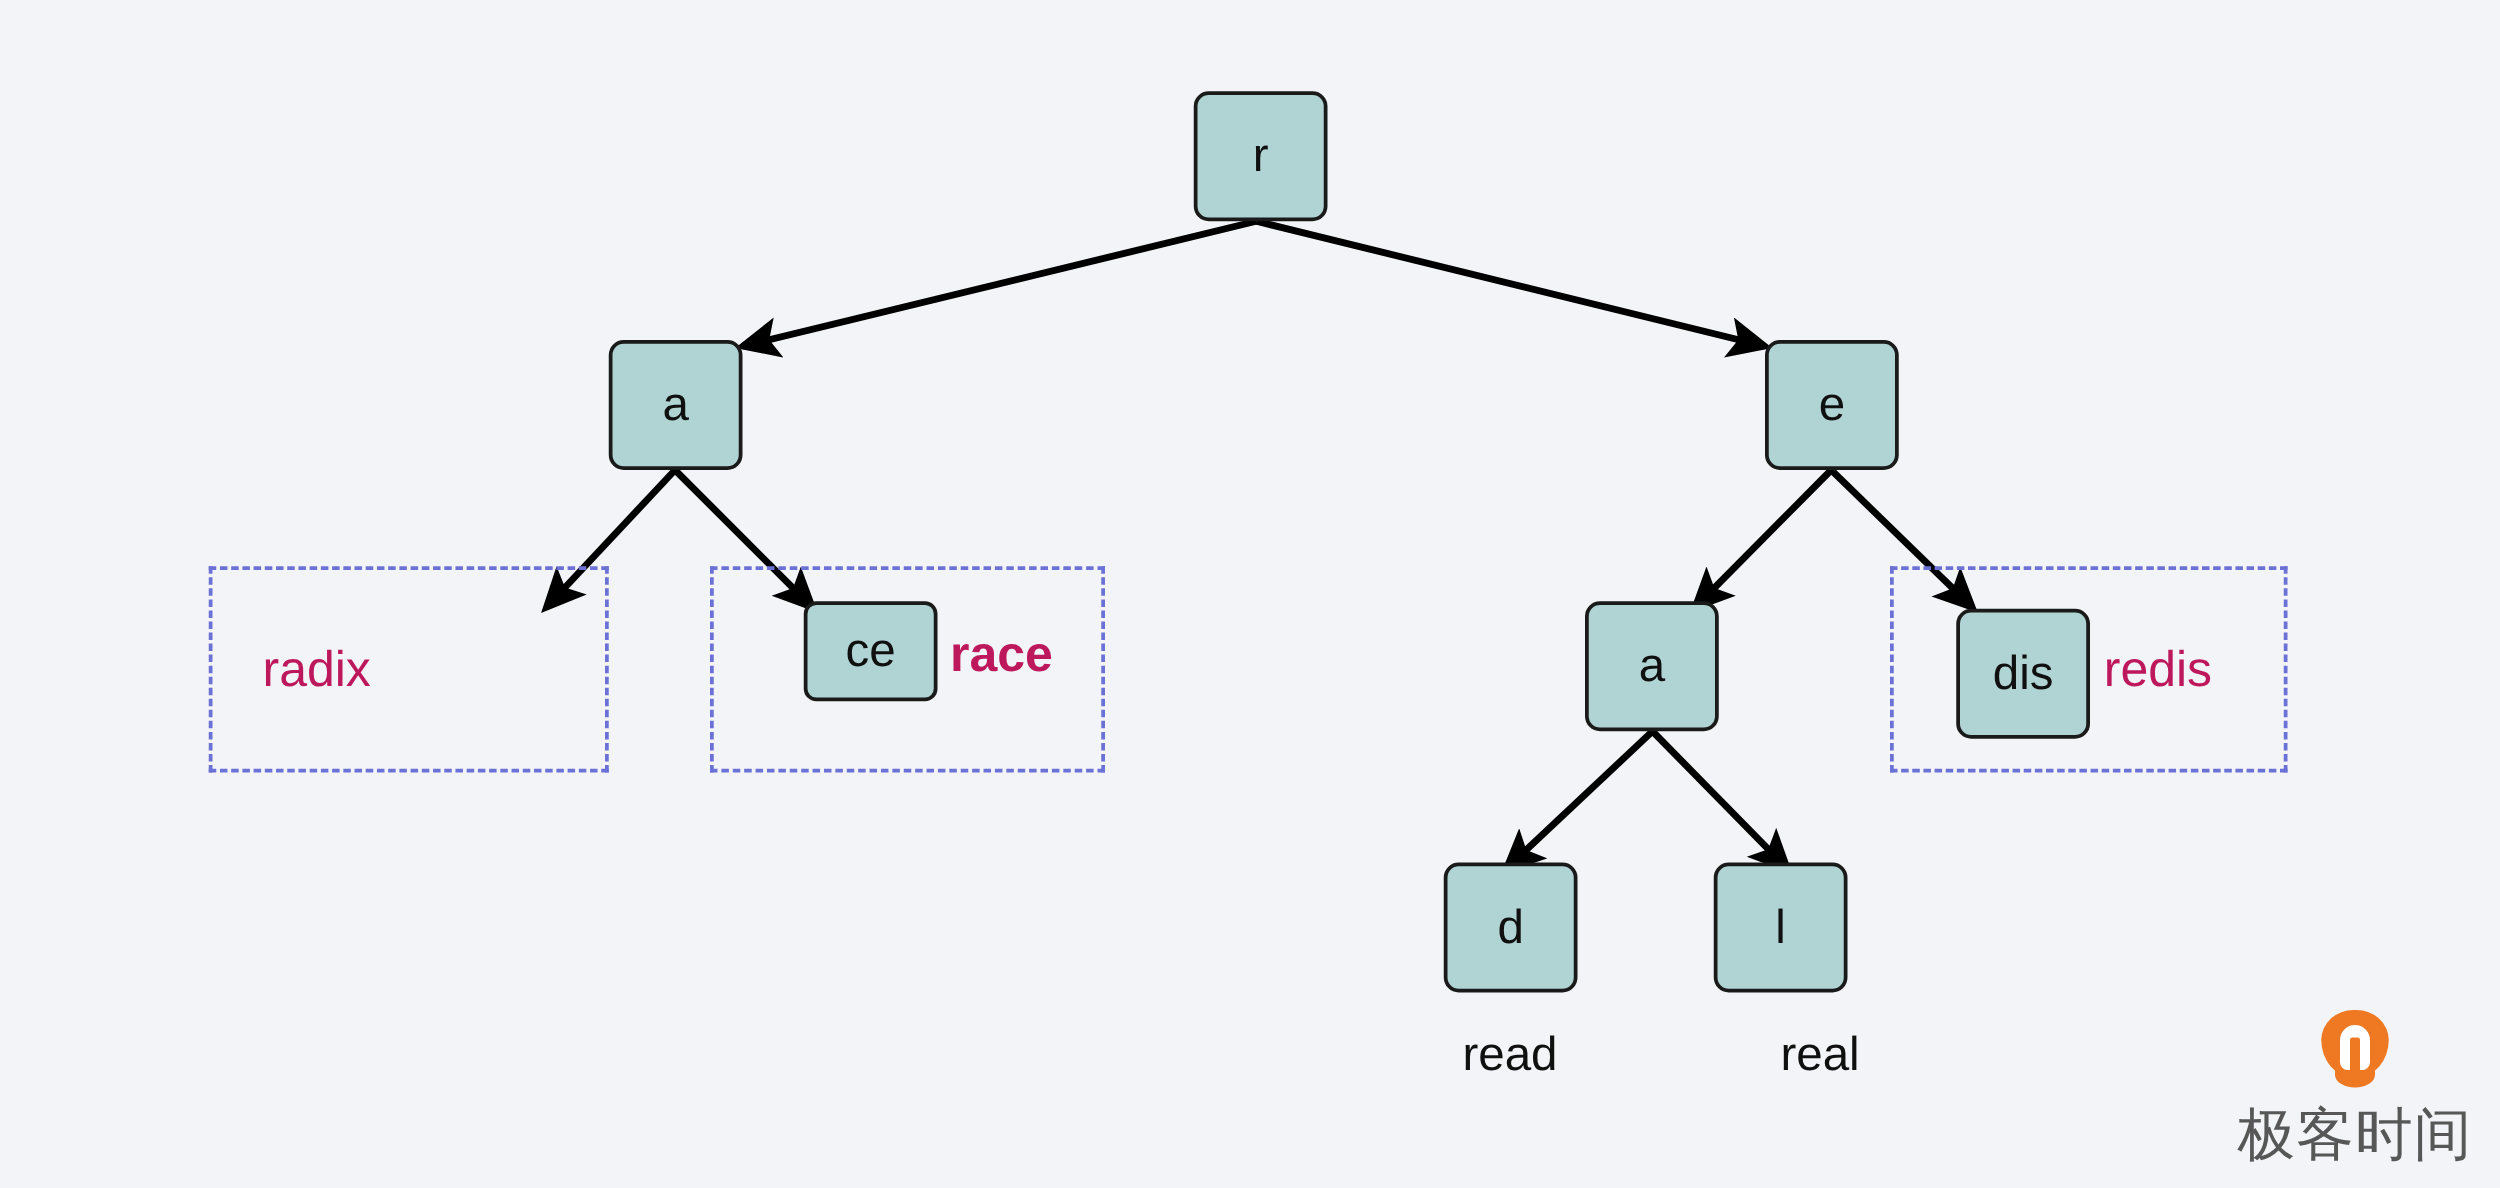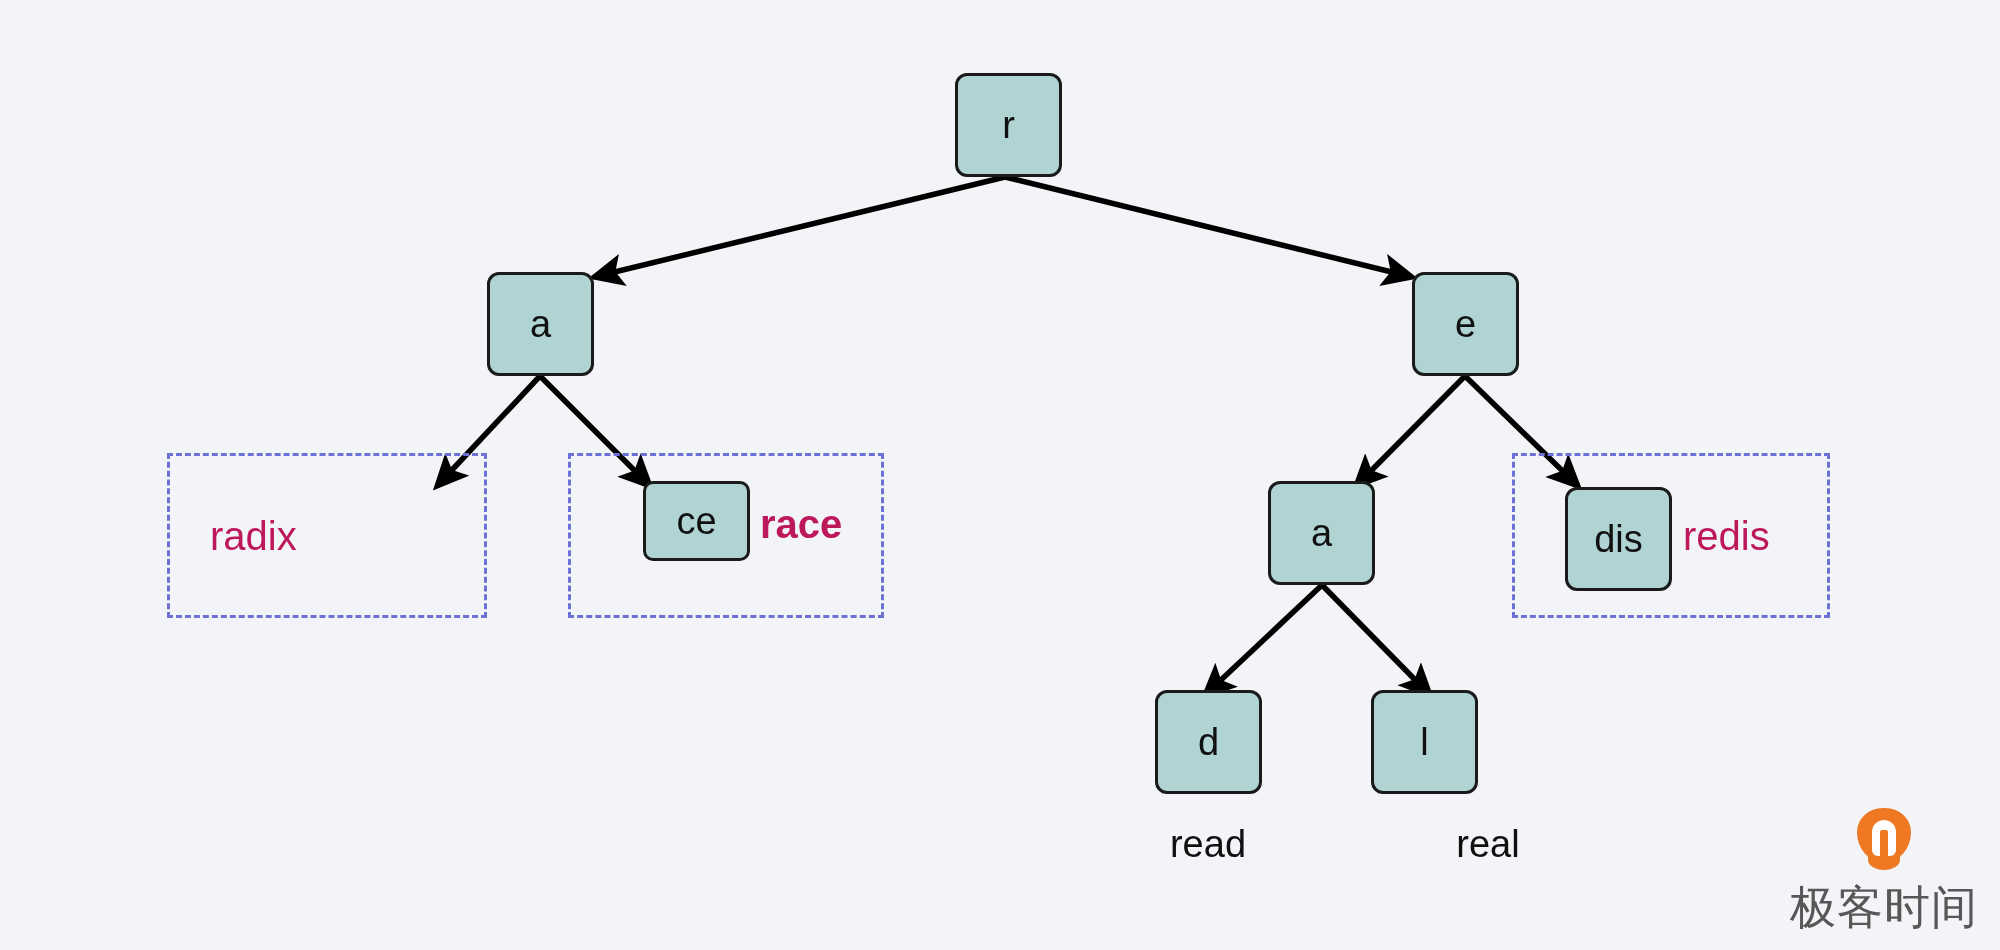--- a/index.html
+++ b/index.html
@@ -160,21 +160,21 @@
   <div class="node" style="left: 955px; top: 73px; width: 107px; height: 104px;">r</div>
   <div class="node" style="left: 487px; top: 272px; width: 107px; height: 104px;">a</div>
   <div class="node" style="left: 1412px; top: 272px; width: 107px; height: 104px;">e</div>
   <div class="node" style="left: 643px; top: 481px; width: 107px; height: 80px; border-radius: 10px;">ce</div>
   <div class="node" style="left: 1268px; top: 481px; width: 107px; height: 104px;">a</div>
   <div class="node" style="left: 1565px; top: 487px; width: 107px; height: 104px;">dis</div>
   <div class="node" style="left: 1155px; top: 690px; width: 107px; height: 104px;">d</div>
   <div class="node" style="left: 1371px; top: 690px; width: 107px; height: 104px;">l</div>
 
   <div class="below-label" style="left: 1088px; top: 825px; width: 240px;">read</div>
-  <div class="below-label" style="left: 1368px; top: 825px; width: 240px;">real</div>
+  <div class="below-label" style="left: 1336px; top: 825px; width: 240px;">real</div>
 
   <div id="watermark">
     <div id="wm-mark">
       <div class="drop"></div>
       <div class="inner"></div>
       <div class="stem"></div>
     </div>
     <div id="wm-text">极客时间</div>
   </div>
 

